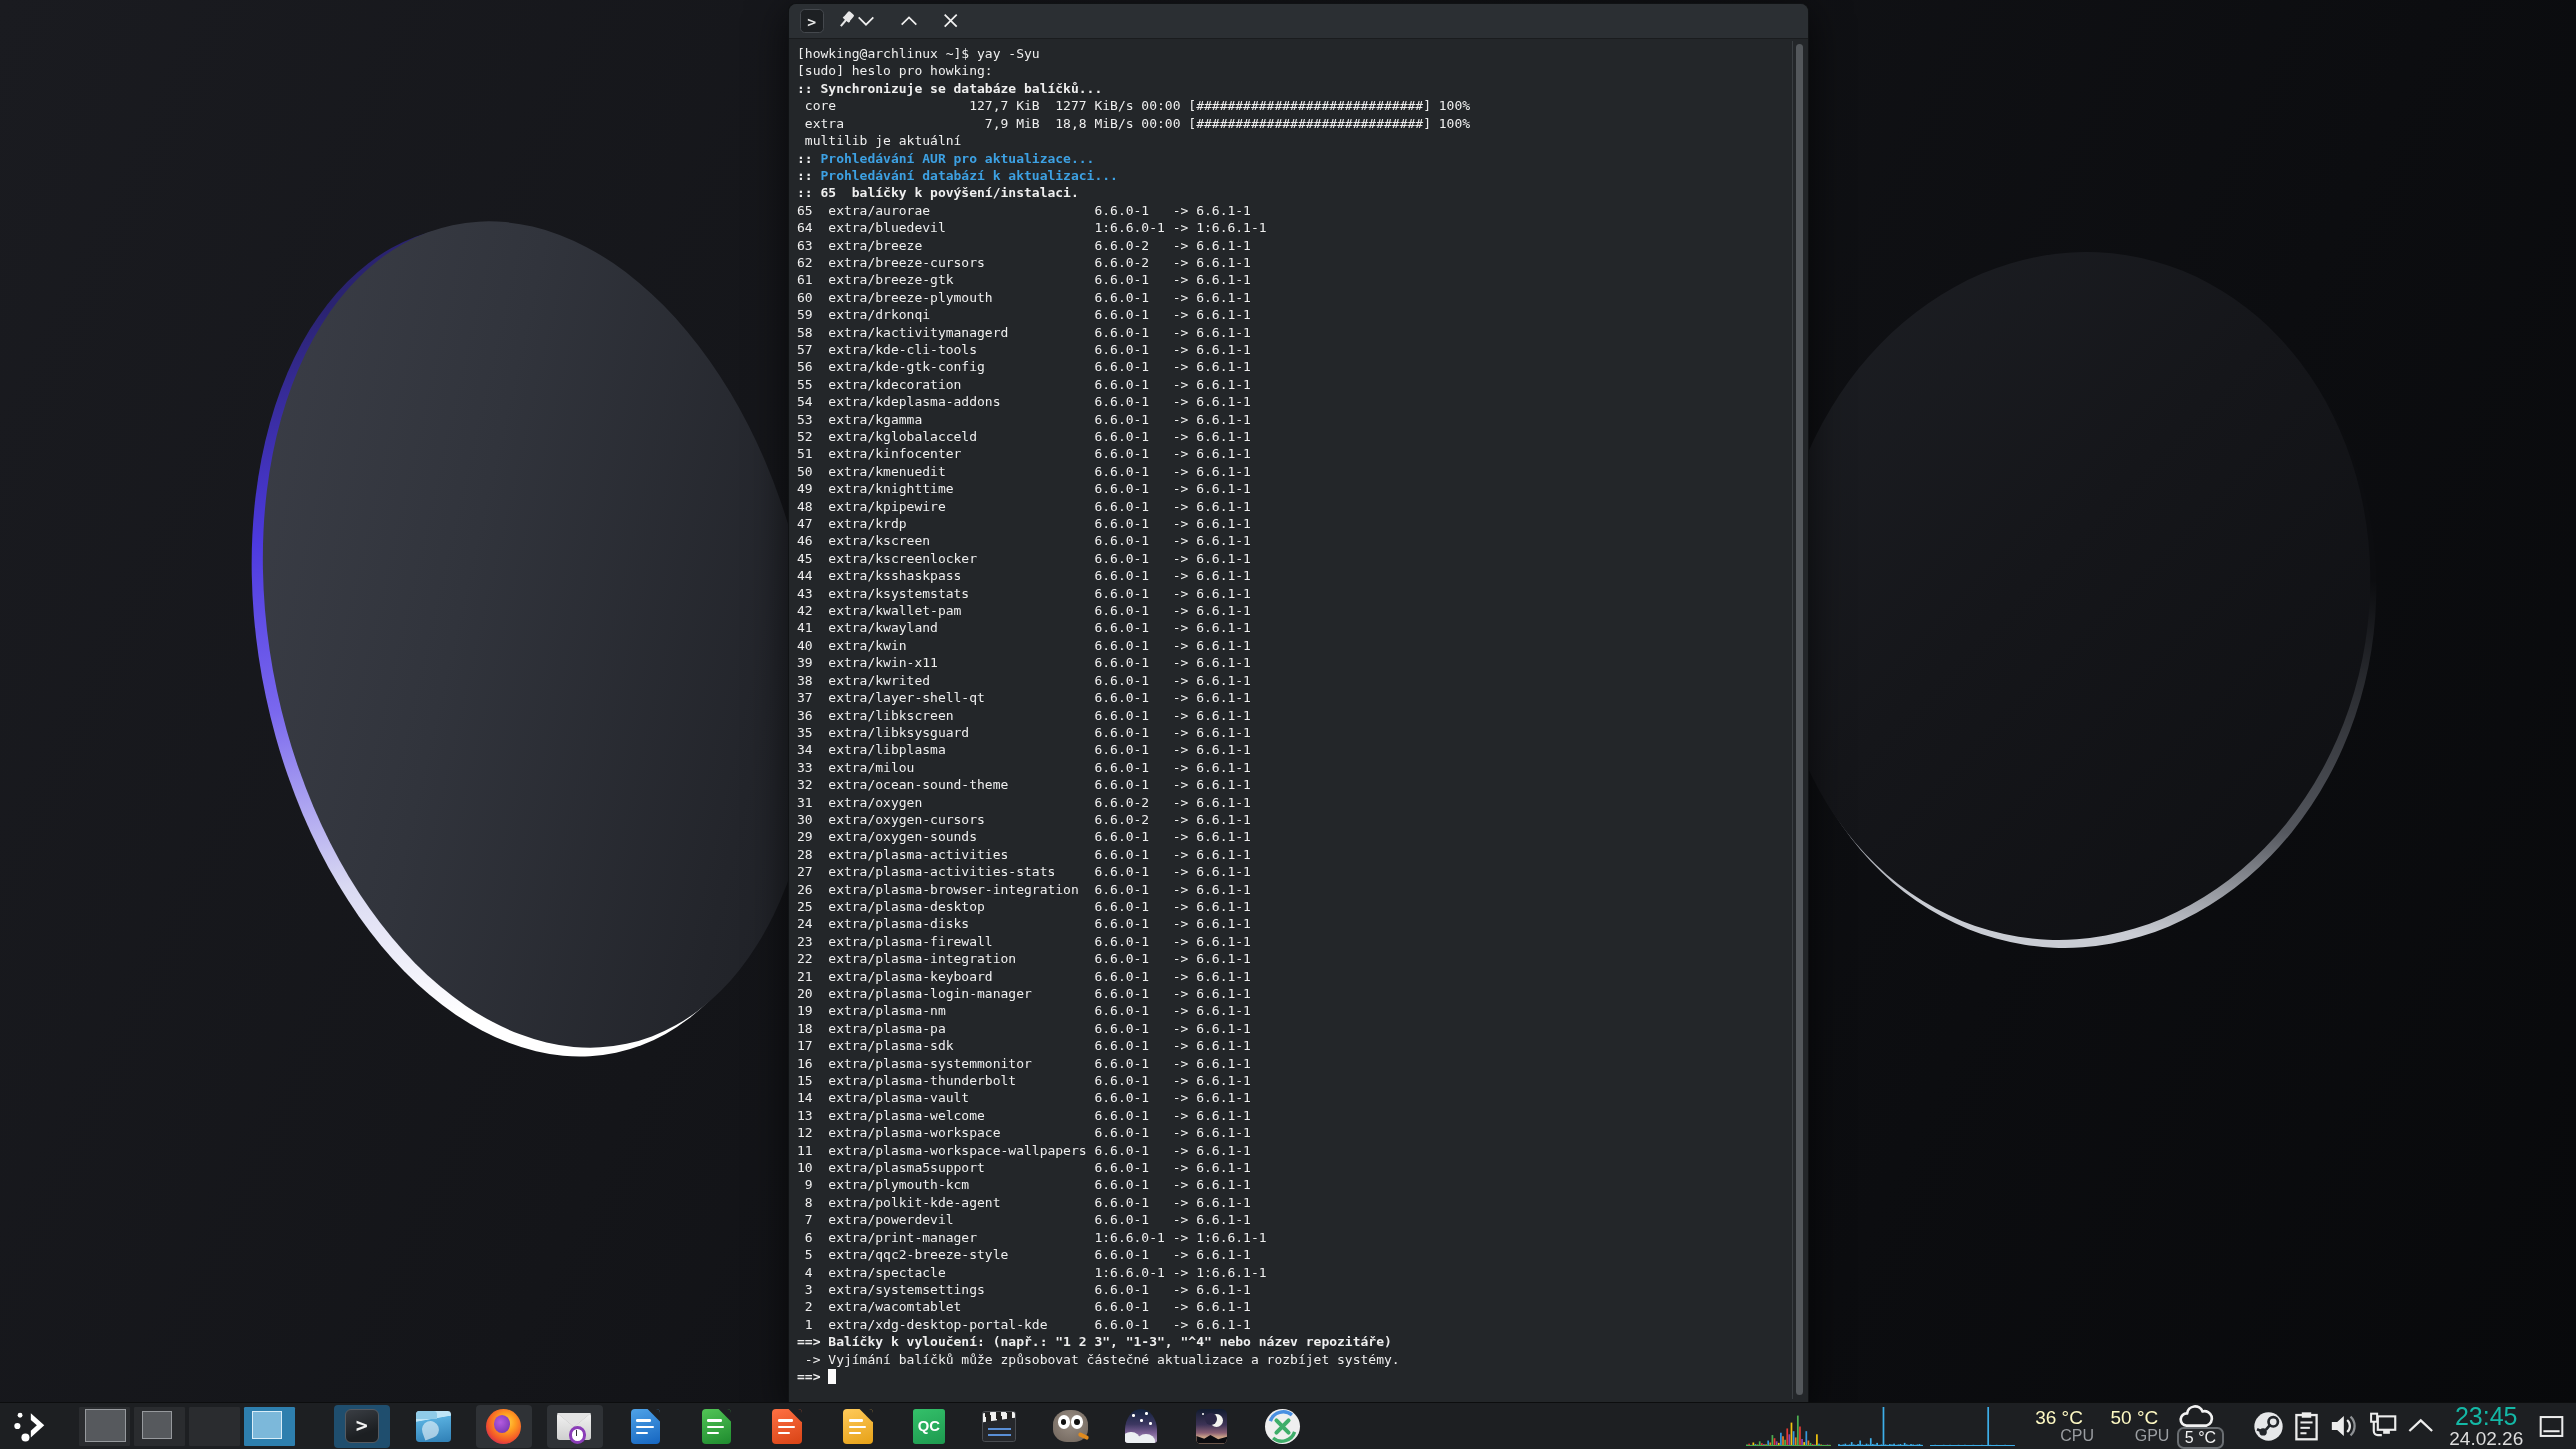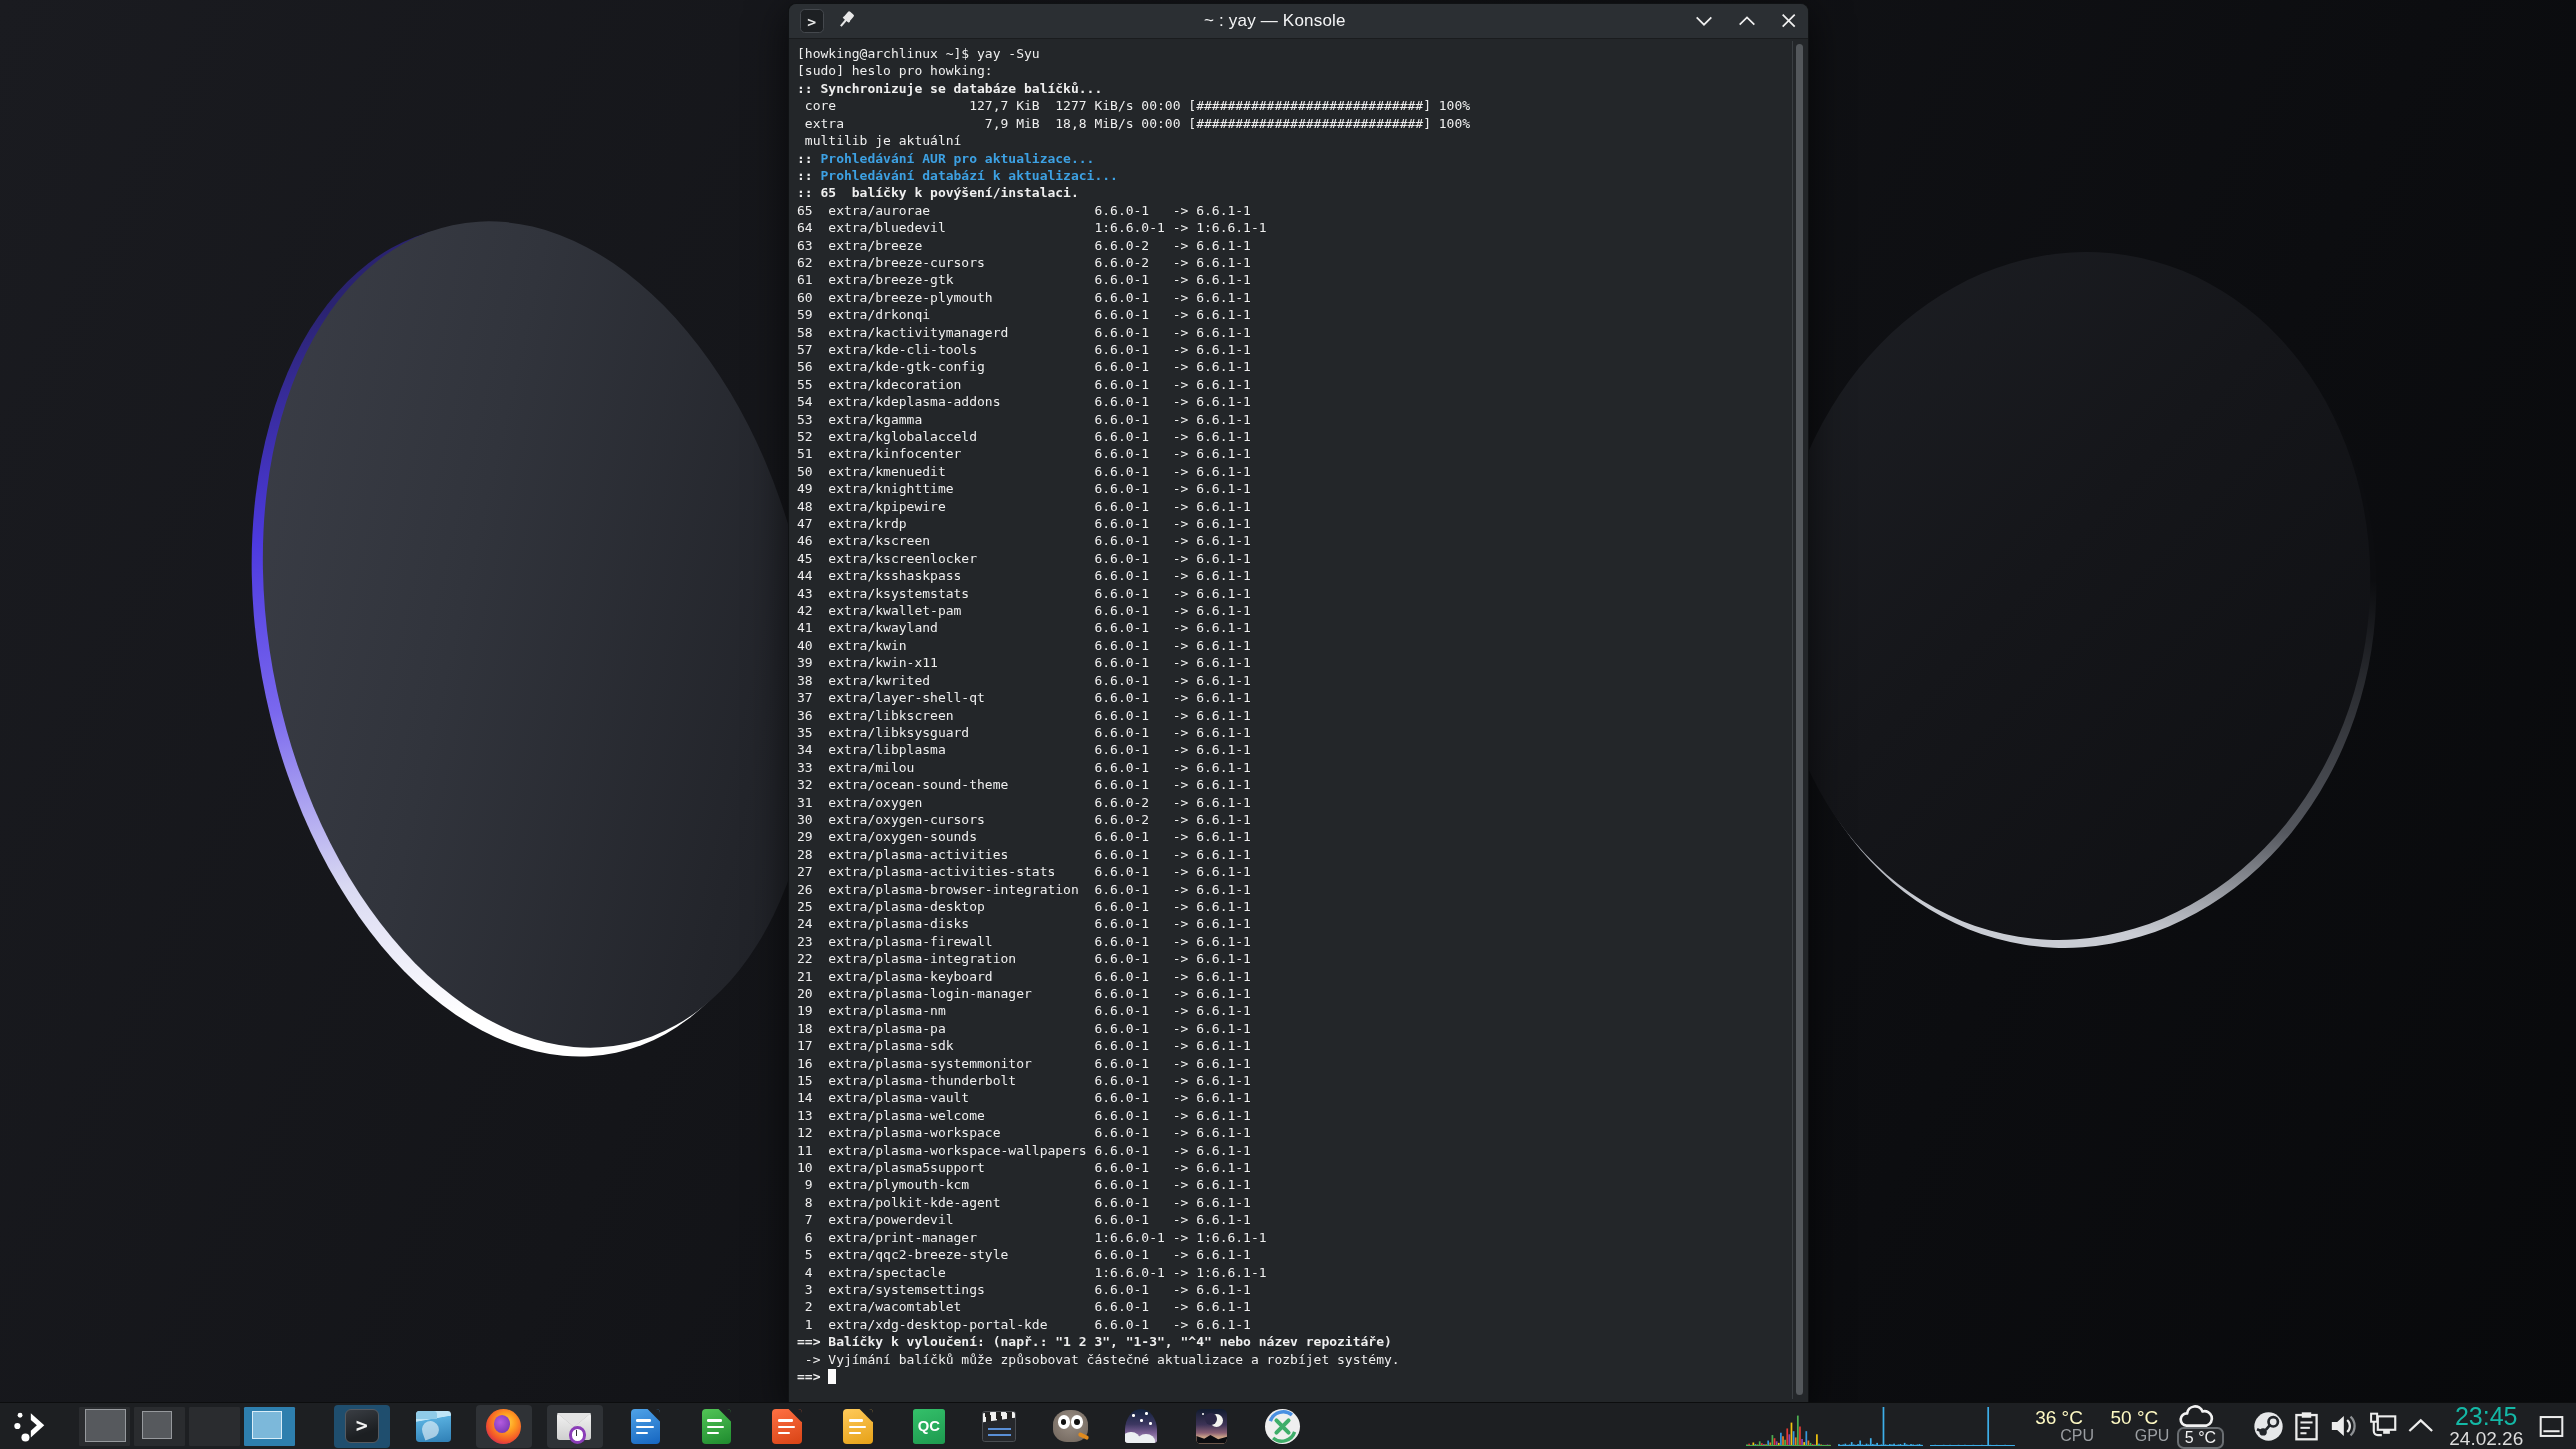--- a/index.html
+++ b/index.html
@@ -192,21 +192,20 @@
     <div class="win-icon">&gt;</div>
     <span class="pin">
       <svg width="20" height="20" viewBox="0 0 30 30">
           <g transform="rotate(40 15 15)" stroke="#e8e8e8" stroke-width="3" fill="#e8e8e8">
         <rect x="11" y="3" width="8" height="11" rx="1"></rect>
         <line x1="15" y1="14" x2="15" y2="27"></line>
         <line x1="9" y1="14" x2="21" y2="14"></line>
       </g>
         </svg>
     </span>
-    <div class="title">~ : yay — Konsole</div>
     <div class="controls">
       <span>
         <svg width="20" height="13.4" viewBox="0 0 30 20">
             <polyline points="4,5 15,16 26,5" fill="none" stroke="#f0f0f0" stroke-width="2.6"></polyline>
           </svg>
       </span>
       <span>
         <svg width="20" height="13.4" viewBox="0 0 30 20">
             <polyline points="4,16 15,5 26,16" fill="none" stroke="#f0f0f0" stroke-width="2.6"></polyline>
           </svg>

